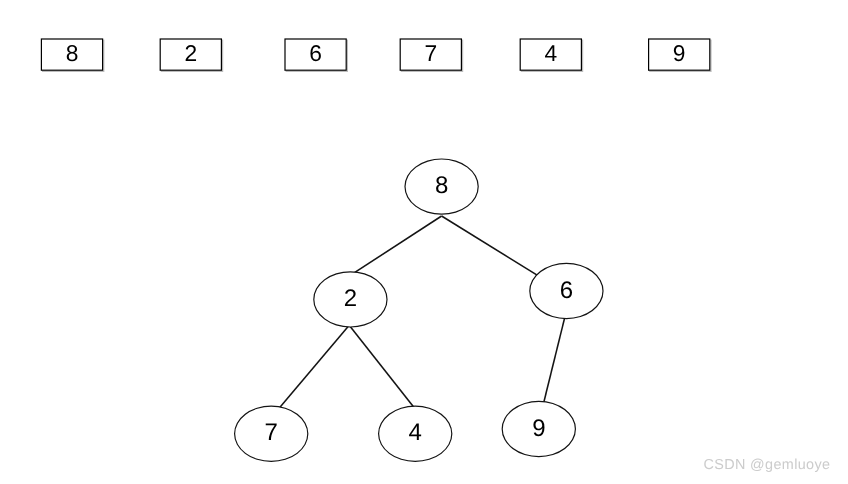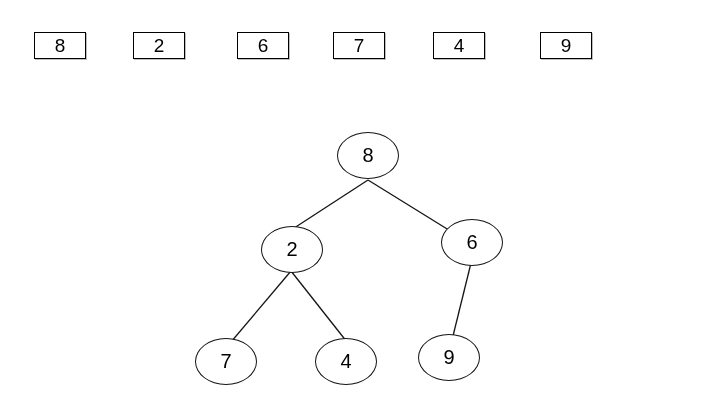--- a/index.html
+++ b/index.html
@@ -76,14 +76,15 @@
     </g>
   </svg>
 
   <div class="tree-node" style="left:337px;top:132px">8</div>
   <div class="tree-node" style="left:261px;top:226px">2</div>
   <div class="tree-node" style="left:441px;top:219px">6</div>
   <div class="tree-node" style="left:195px;top:338px">7</div>
   <div class="tree-node" style="left:315px;top:338px">4</div>
   <div class="tree-node" style="left:418px;top:334px">9</div>
 
+  <div class="watermark">CSDN @gemluoye</div>
 
 </div>
 
 </body></html>

